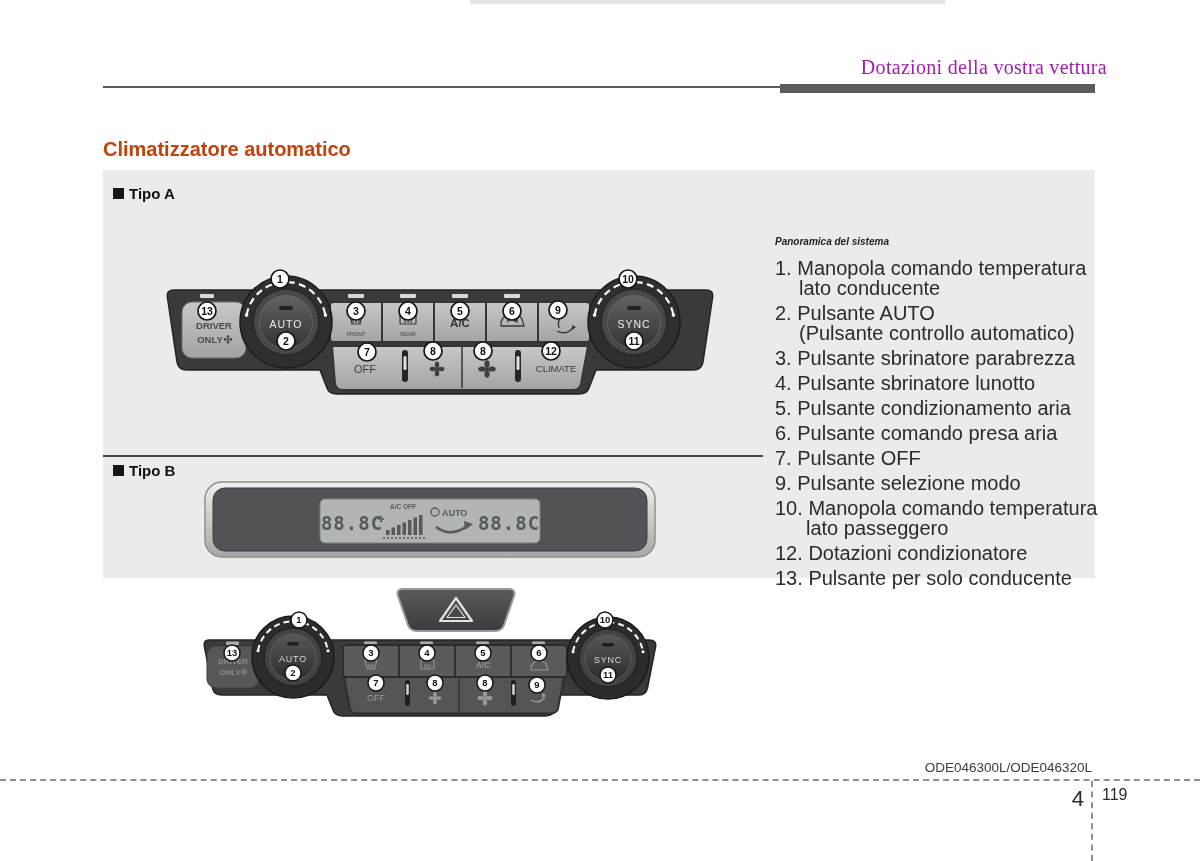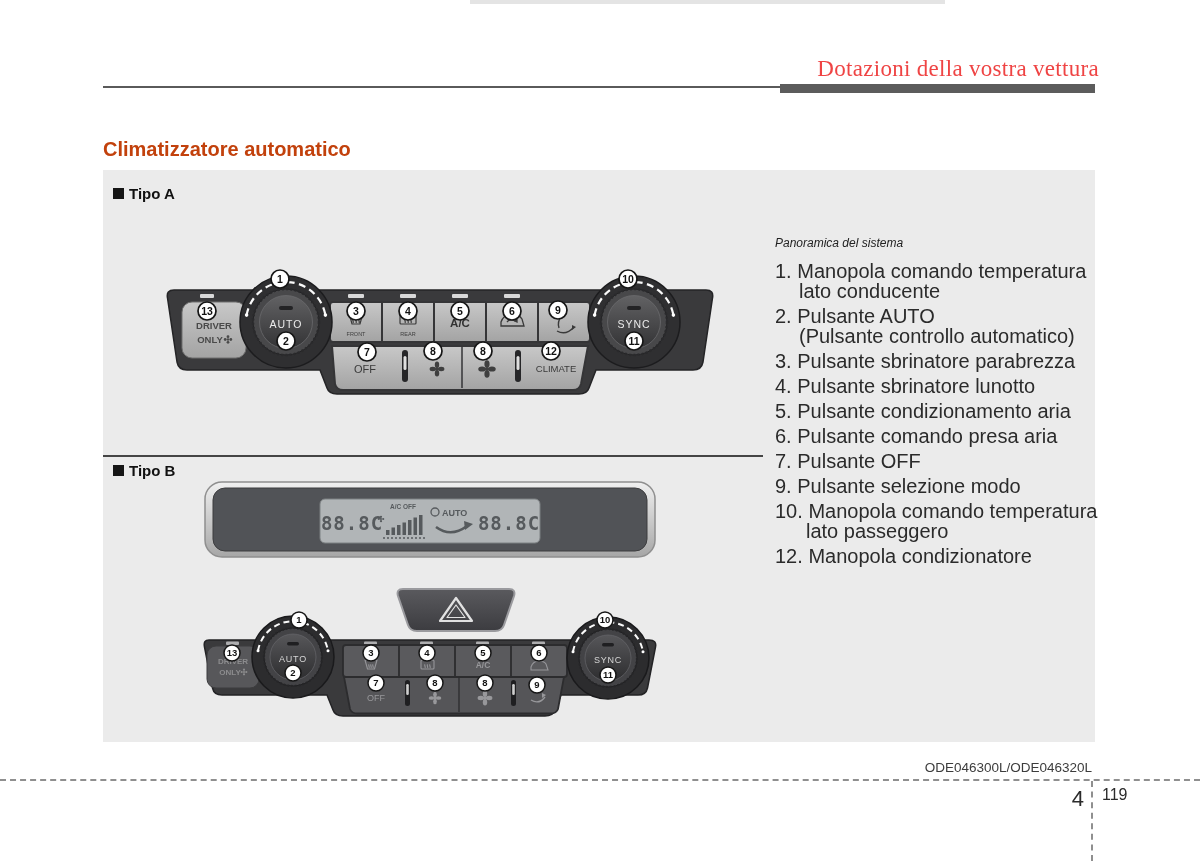--- a/index.html
+++ b/index.html
@@ -1,43 +1,43 @@
 <!DOCTYPE html>
 <html><head>
 <meta charset="utf-8">
 <style>
   html,body{margin:0;padding:0;background:#fff;}
   .page{position:relative;width:1200px;height:861px;background:#ffffff;
         font-family:"Liberation Sans",sans-serif;overflow:hidden;}
 
   .top-mark{position:absolute;left:470px;top:0;width:475px;height:4px;background:#e4e4e4;}
 
-  .hdr-title{position:absolute;top:56px;right:101px;font-family:"Liberation Serif",serif;
-             font-size:23px;color:#ef4444;letter-spacing:.3px;}
+  .hdr-title{position:absolute;top:56px;right:93px;font-family:"Liberation Serif",serif;
+             font-size:20px;color:#a21caf;letter-spacing:.3px;}
   .hdr-rule{position:absolute;left:103px;top:86px;width:992px;height:2px;background:#5a5a5a;}
   .hdr-bar{position:absolute;left:780px;top:84px;width:315px;height:9px;background:#5c5c5c;}
 
   .sec-title{position:absolute;left:103px;top:138px;font-size:20px;font-weight:bold;color:#c2410c;}
 
-  .graybox{position:absolute;left:103px;top:170px;width:992px;height:572px;background:#ebebeb;}
+  .graybox{position:absolute;left:103px;top:170px;width:992px;height:408px;background:#ebebeb;}
 
   .tipo-label{position:absolute;display:flex;align-items:center;gap:5px;
               font-weight:bold;font-size:15px;color:#111;}
   .tipo-a{left:10px;top:15px;}
   .tipo-b{left:10px;top:292px;align-items:center;}
   .sq{width:11px;height:11px;background:#151515;display:inline-block;}
 
   .ab-divider{position:absolute;left:0;top:285px;width:660px;height:2px;background:#454545;}
 
   .panelA-svg{position:absolute;left:57px;top:80px;}
   .displayB-svg{position:absolute;left:92px;top:307px;}
   .panelB-svg{position:absolute;left:92px;top:413px;}
 
   .overview{position:absolute;left:672px;top:66px;width:330px;}
-  .ov-head{font-style:italic;font-weight:normal;font-size:12px;color:#222;margin:0 0 11px 0;}
+  .ov-head{font-style:italic;font-weight:bold;font-size:10px;color:#222;margin:0 0 11px 0;}
   .ov-item{font-size:20px;color:#2b2b2b;line-height:20px;margin-bottom:5px;
            padding-left:24px;text-indent:-24px;}
   .ov-item.wide{padding-left:31px;text-indent:-31px;}
   .ov-line2{display:block;text-indent:0;}
 
   .fig-caption{position:absolute;right:3px;top:550px;font-size:13.5px;color:#3c3c3c;margin-top:40px;}
 
   .foot-dash-h{position:absolute;left:0;top:779px;width:1200px;height:0;border-top:2px dashed #8f8f8f;}
   .foot-dash-v{position:absolute;left:1091px;top:781px;height:80px;width:0;border-left:2px dashed #8f8f8f;}
   .pn-chap{position:absolute;left:1040px;top:786px;width:44px;text-align:right;
@@ -525,21 +525,25 @@
       <div class="ov-item">
         <span>9.</span>
         <span>Pulsante selezione modo</span>
       </div>
       <div class="ov-item wide">
         <span>10.</span>
         <span>Manopola comando temperatura lato passeggero</span>
       </div>
       <div class="ov-item wide">
         <span>12.</span>
-        <span>Manopola condizionatore</span>
+        <span>Dotazioni condizionatore</span>
+      </div>
+      <div class="ov-item wide">
+        <span>13.</span>
+        <span>Pulsante per solo conducente</span>
       </div>
     </div>
 
     <div class="fig-caption">ODE046300L/ODE046320L</div>
   </div>
 
   <div class="foot-dash-h"></div>
   <div class="foot-dash-v"></div>
   <div class="pn-chap">4</div>
   <div class="pn-page">119</div>

